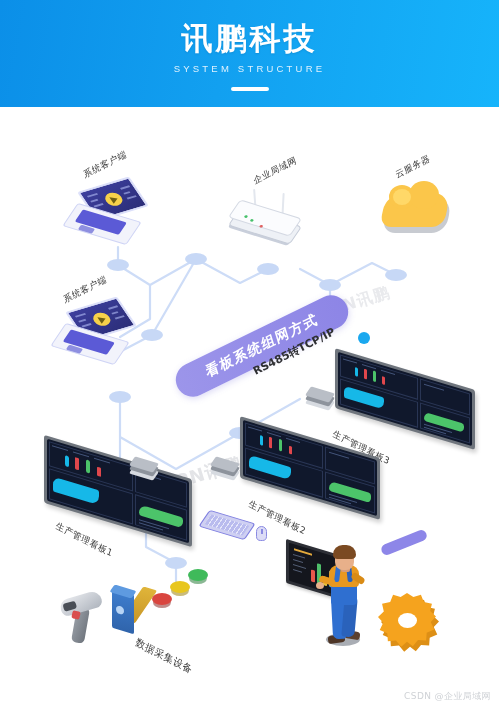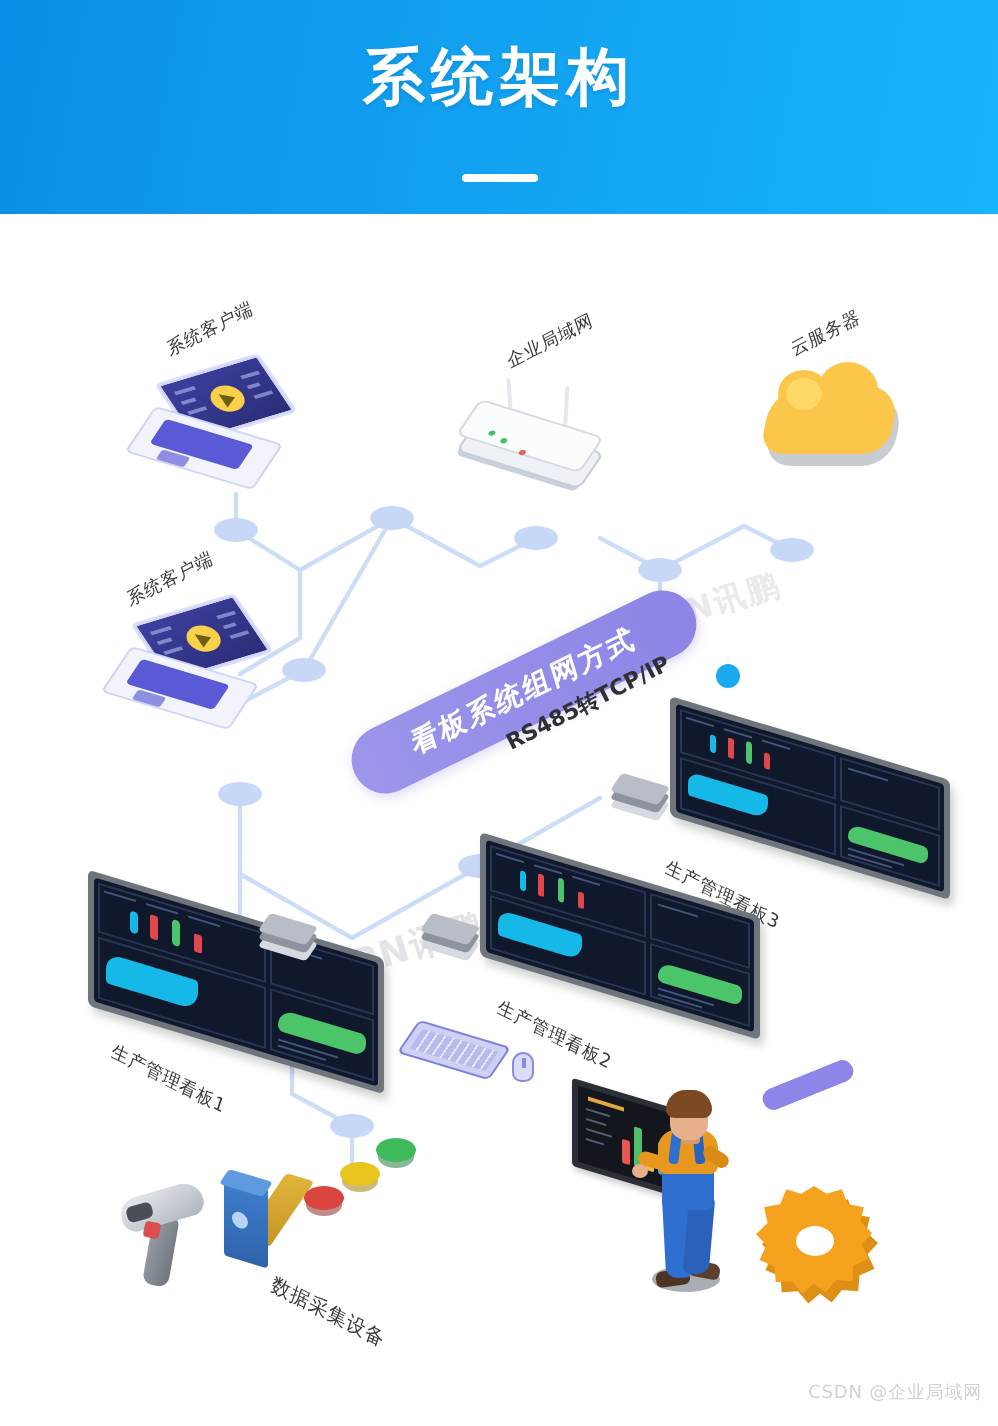--- a/index.html
+++ b/index.html
@@ -392,21 +392,22 @@
     position:absolute; right:8px; bottom:10px;
     font-size:9px; color:#cfd2d6; letter-spacing:.4px;
     font-family:"DejaVu Sans","Liberation Sans",sans-serif;
     white-space:nowrap;
   }
 </style>
 </head>
 <body>
 
 <div id="header-banner">
-  <div id="header-title">系统架构</div>
+  <div id="header-title">讯鹏科技</div>
+  <div id="header-subtitle">SYSTEM STRUCTURE</div>
   <div id="header-rule"></div>
 </div>
 <div id="header-notch"></div>
 
 <div id="diagram">
 
   <svg id="wires" viewBox="0 0 499 606">
     <g fill="none" stroke="#cddcf7" stroke-width="2.2" stroke-linecap="round" stroke-linejoin="round">
 
       <path d="M118 140 L118 158 L150 178 L196 152"></path>

